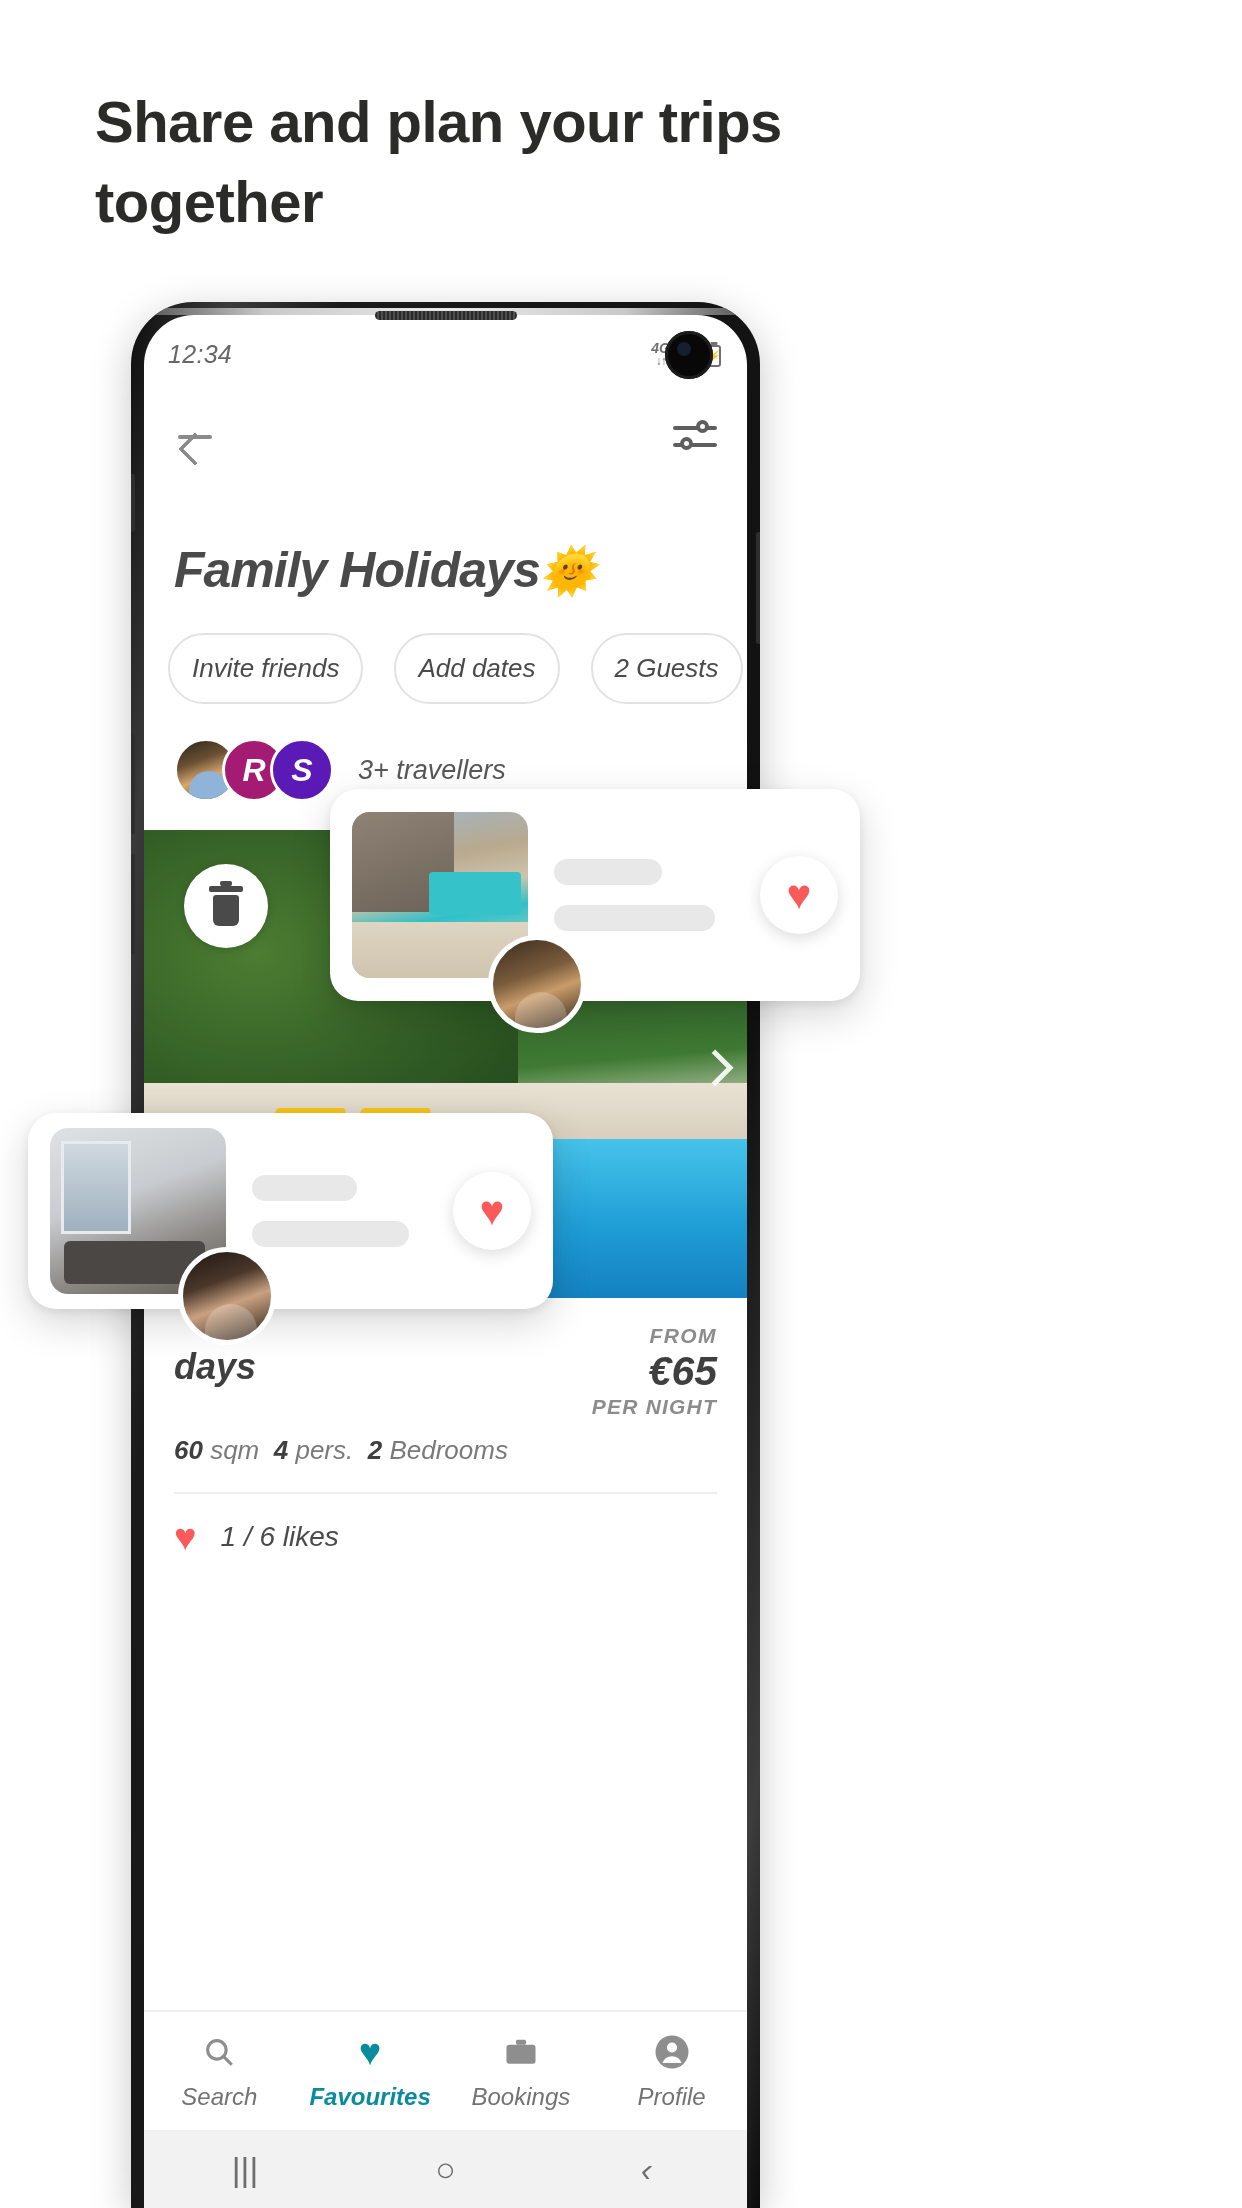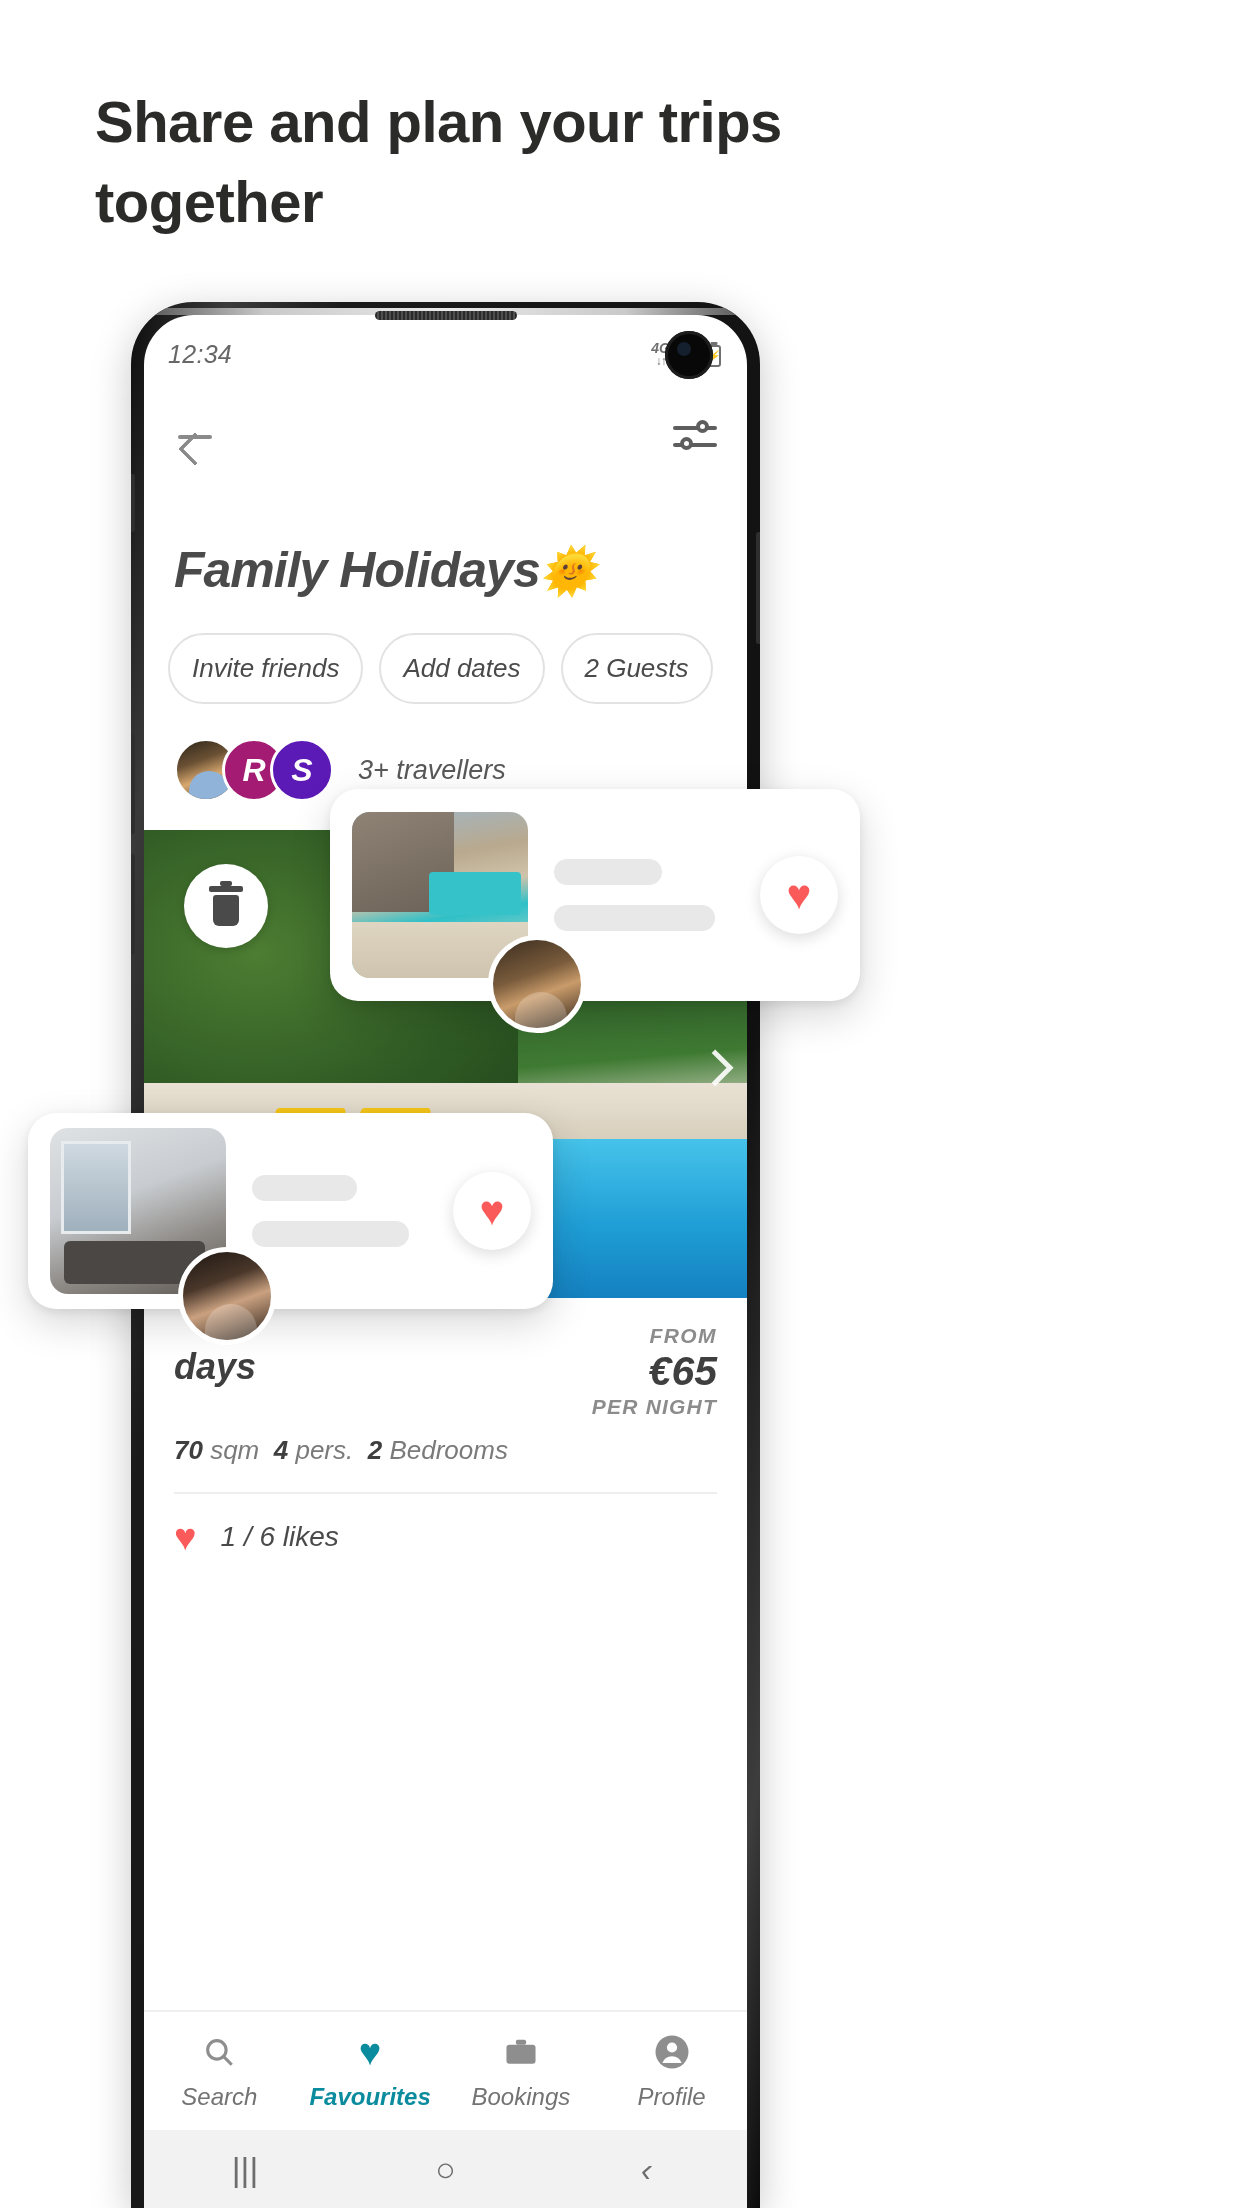--- a/index.html
+++ b/index.html
@@ -111,21 +111,21 @@
 
   
   .trip-title {
     padding: 62px 30px 0 30px;
     font-size: 50px; font-weight: 700; color: #4a4a4a;
     letter-spacing: -1px; white-space: nowrap;
   }
   .trip-title .emo { font-size: 46px; }
 
   
-  .pills { display:flex; gap: 16px; padding: 34px 16px 0 24px; }
+  .pills { display:flex; gap: 31px; padding: 34px 16px 0 24px; }
   .pill {
     border: 2px solid #e2e2e2; border-radius: 40px;
     padding: 18px 22px; font-size: 26px; color: #4a4a4a;
     white-space: nowrap; background:#fff; cursor:pointer;
   }
 
   
   .travellers { display:flex; align-items:center; padding: 34px 30px 0 30px; }
   .avstack { display:flex; align-items:center; }
   .av {
@@ -348,21 +348,21 @@
         <div class="prop-info">
           <div class="prop-name">days</div>
           <div class="price-block">
             <div class="price-from">FROM</div>
             <div class="price-val">€65</div>
             <div class="price-per">PER NIGHT</div>
           </div>
         </div>
 
         <div class="specs">
-          <b>70</b>
+          <b>60</b>
           <span>sqm</span>&nbsp;
           <b>4</b>
           <span>pers.</span>&nbsp;
           <b>2</b>
           <span>Bedrooms</span>
         </div>
 
         <div class="likes-row">
           <span class="heart-sm">♥</span>
           <span class="likes-txt">1 / 6 likes</span>

